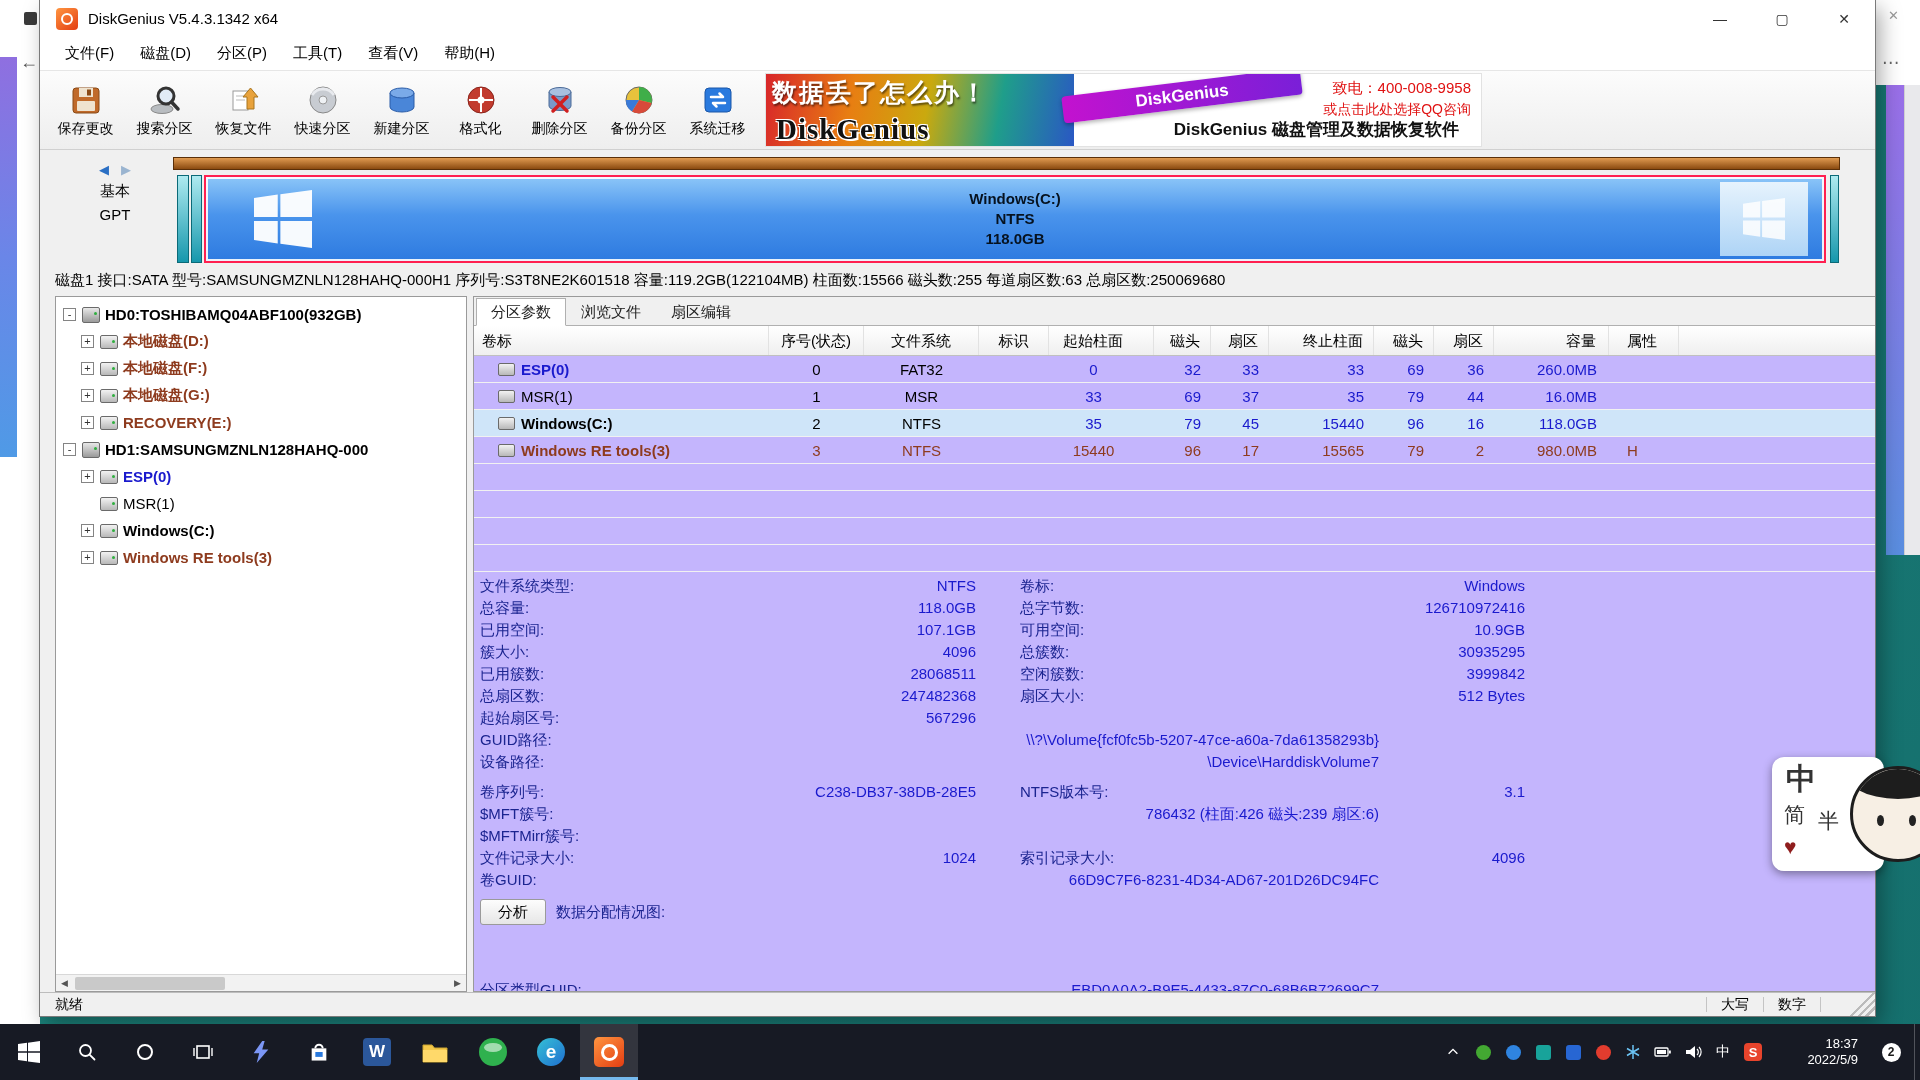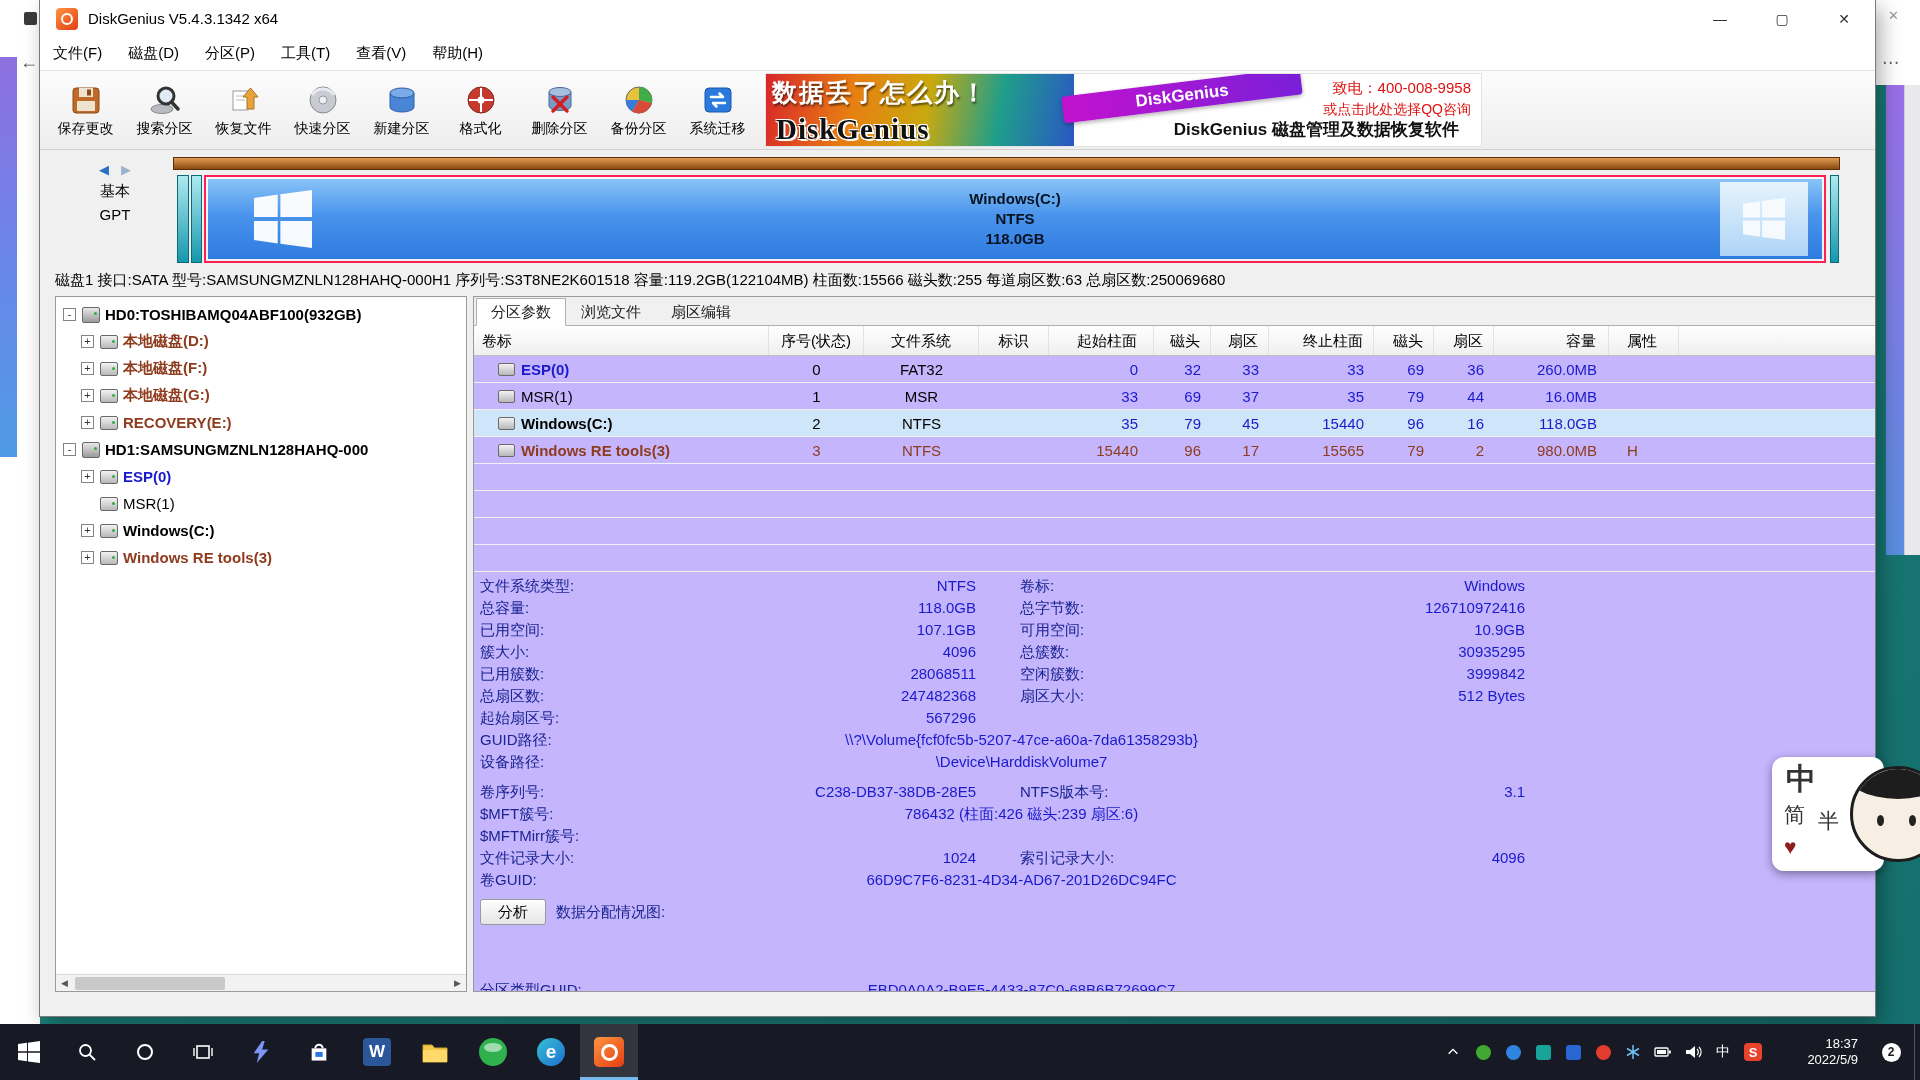--- a/index.html
+++ b/index.html
@@ -20,21 +20,21 @@
 
 
 .appwin{position:absolute;left:40px;top:0;width:1835px;height:1016px;background:#f0f0f0;box-shadow:0 0 0 1px #7a7a7a,5px 8px 20px rgba(0,0,0,.35);overflow:hidden}
 .titlebar{height:37px;background:#fff;display:flex;align-items:center;padding-left:16px}
 .dg-logo{width:22px;height:22px;border-radius:4px;background:linear-gradient(140deg,#ff9540,#e33d12);position:relative;flex:none}
 .dg-logo::after{content:"";position:absolute;left:5px;top:5px;width:8px;height:8px;border:2px solid #fff;border-radius:50%}
 .title-text{margin-left:10px;font-size:15px}
 .win-controls{margin-left:auto;display:flex;height:100%}
 .wc{width:62px;display:flex;align-items:center;justify-content:center;font-size:14px;color:#333}
 
-.menubar{height:34px;background:#fff;display:flex;align-items:center;padding-left:0;border-bottom:1px solid #e6e6e6}
+.menubar{height:34px;background:#fff;display:flex;align-items:center;padding-left:12px;border-bottom:1px solid #e6e6e6}
 .menu-item{padding:0 13px;font-size:15px;height:100%;display:flex;align-items:center}
 
 .toolbar{position:relative;height:79px;background:linear-gradient(#fcfcfc,#eeeeee);border-bottom:1px solid #d0d0d0;display:flex;align-items:center;padding-left:6px}
 .tool-btn{width:79px;height:74px;display:flex;flex-direction:column;align-items:center;justify-content:center;gap:3px;font-size:14px}
 .tool-btn svg{width:34px;height:34px;flex:none}
 
 
 .ad{position:absolute;left:725px;top:2px;width:717px;height:74px;background:#fff;overflow:hidden;border:1px solid #e2e2e2}
 .ad-left{position:absolute;left:0;top:0;width:308px;height:100%;background:linear-gradient(100deg,#d8262a 0%,#e87e12 28%,#caa90e 52%,#1f9e8a 75%,#2a57c4 100%)}
 .ad-headline{position:absolute;left:6px;top:2px;width:300px;font-size:25px;font-weight:bold;color:#fff;letter-spacing:2px;text-shadow:1px 2px 2px rgba(0,0,0,.55)}
@@ -86,41 +86,41 @@
 .tab{height:28px;line-height:26px;padding:0 14px;font-size:15px;color:#222;border:1px solid transparent;margin-bottom:-1px}
 .tab.active{background:#fff;border-color:#b0b0b0;border-bottom-color:#fff}
 
 .thead{display:flex;height:30px;background:linear-gradient(#ffffff,#efefef);border-bottom:1px solid #c0c0c0}
 .th{font-size:15px;line-height:29px;text-align:center;border-right:1px solid #e2e2e2;flex:none}
 .th.c0{text-align:left;padding-left:8px}
 .trow{display:flex;height:27px;line-height:27px;border-bottom:1px solid #f1f1f1;font-size:15px}
 .trow.sel{background:#cfe5f9}
 .td{flex:none;overflow:hidden;white-space:nowrap}
 .c0{width:295px}.c1{width:95px;text-align:center}.c2{width:115px;text-align:center}.c3{width:70px;text-align:center}
-.c4{width:105px;text-align:right;padding-right:16px}.c5{width:57px;text-align:right;padding-right:10px}
+.c4{width:105px;text-align:center;padding-right:16px}.c5{width:57px;text-align:right;padding-right:10px}
 .c6{width:58px;text-align:right;padding-right:10px}.c7{width:105px;text-align:right;padding-right:10px}
 .c8{width:60px;text-align:right;padding-right:10px}.c9{width:60px;text-align:right;padding-right:10px}
 .c10{width:115px;text-align:right;padding-right:12px}.c11{width:70px;text-align:left;padding-left:18px}
 .cfill{flex:1 1 auto;border-right:none}
 .td.c0{display:flex;align-items:center;gap:6px;padding-left:24px}
 .volico{flex:none;width:17px;height:13px;border:1px solid #6a6a6a;border-radius:2px;background:linear-gradient(#f2f2f2,#b8b8b8)}
 .num{color:#1a1acd}
 .row-esp .vname{color:#1a1acd;font-weight:bold}
 .row-win .vname{font-weight:bold}
 .row-re .td,.row-re .td.num,.row-re .vname{color:#8e3b1e}
 .row-re .vname{font-weight:bold}
 
 
 .details{padding-top:3px}
 .drow{display:flex;height:22px;line-height:22px;font-size:15px}
 .dl1{flex:none;width:190px;padding-left:6px;color:#1b2490}
 .dv1{flex:none;width:312px;text-align:right;color:#1a1acd}
 .dl2{flex:none;margin-left:44px;width:178px;color:#1b2490}
 .dv2{flex:none;width:327px;text-align:right;color:#1a1acd}
-.dwide{flex:none;width:715px;text-align:center;color:#1a1acd}
+.dwide{flex:none;width:715px;text-align:right;color:#1a1acd}
 .block2{margin-top:8px}
 .analyze-row{margin-top:8px;display:flex;align-items:center;gap:10px;padding-left:6px}
 .btn-analyze{width:66px;height:26px;font-size:15px;background:linear-gradient(#fdfdfd,#e6e6e6);border:1px solid #9a9a9a;border-radius:3px;font-family:inherit;color:#000}
 .alloc-label{color:#1b2490}
 .guid-row{margin-top:54px}
 
 
 .statusbar{position:absolute;left:0;right:0;bottom:0;height:24px;background:#f0f0f0;border-top:1px solid #bdbdbd;display:flex;align-items:center;font-size:14px}
 .sb-ready{padding-left:15px}
 .sb-right{margin-left:auto;display:flex;align-items:center;height:100%}
@@ -559,20 +559,31 @@
           <span class="alloc-label">数据分配情况图:</span>
         </div>
 
         <div class="drow guid-row">
           <span class="dl1">分区类型GUID:</span>
           <span class="dwide">EBD0A0A2-B9E5-4433-87C0-68B6B72699C7</span>
         </div>
       </div>
     </div>
 
+    <div class="statusbar">
+      <span class="sb-ready">就绪</span>
+      <div class="sb-right">
+        <span class="sb-sep"></span>
+        <span>大写</span>
+        <span class="sb-sep"></span>
+        <span>数字</span>
+        <span class="sb-sep"></span>
+        <span class="sb-grip"></span>
+      </div>
+    </div>
   </div>
 
   <div class="ime-box">
     <span class="ime-zh">中</span>
     <span class="ime-jian">简</span>
     <span class="ime-ban">半</span>
     <span class="ime-heart">♥</span>
   </div>
   <div class="ime-face">
       <span class="ime-eyes"></span>

